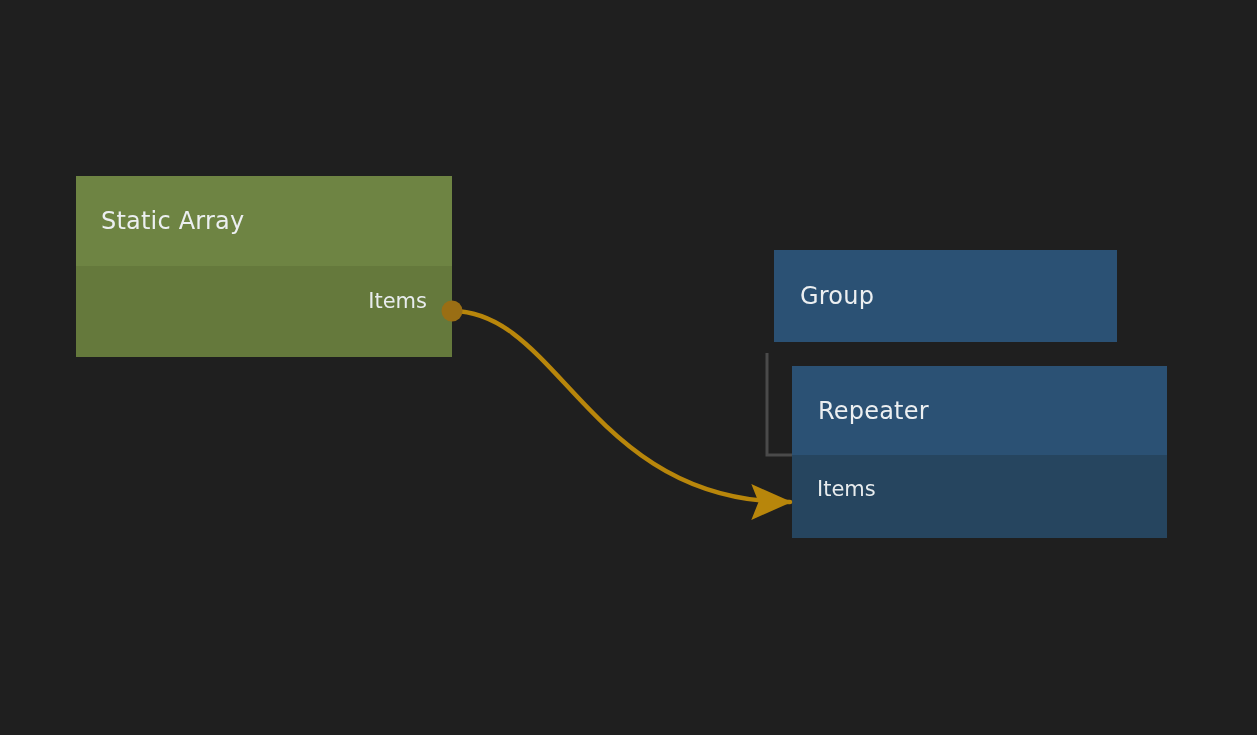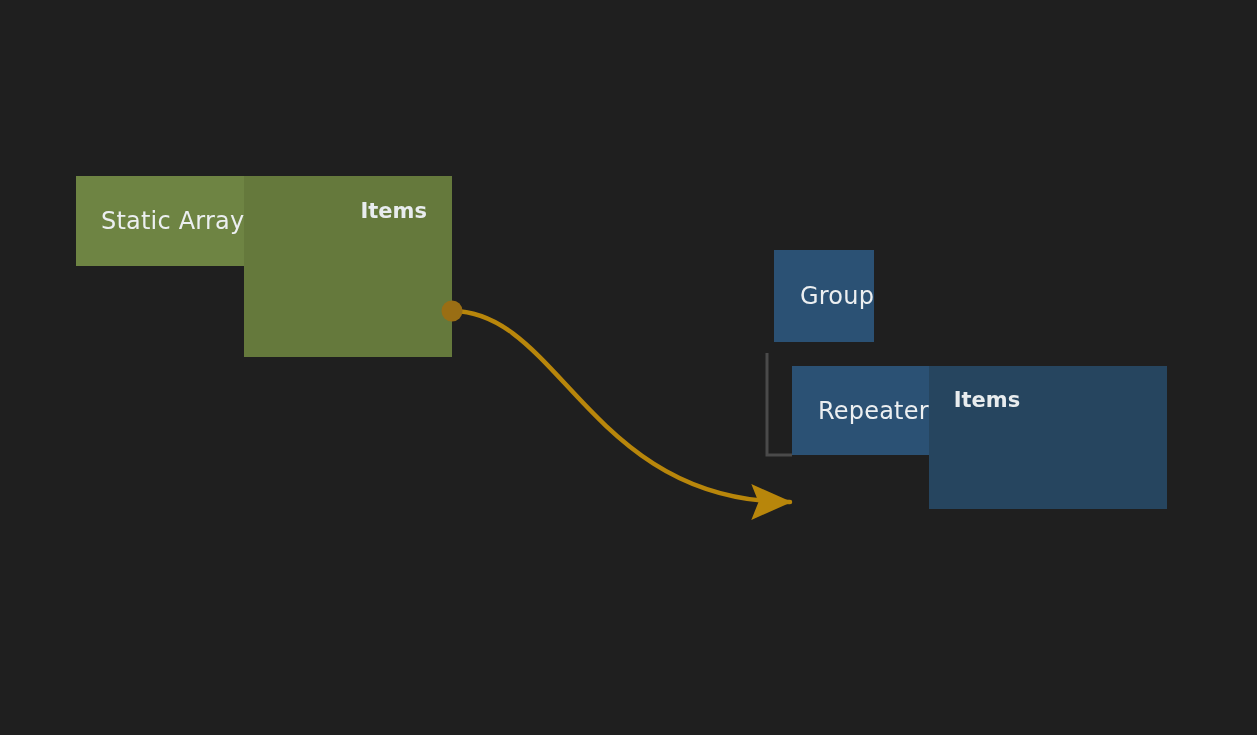--- a/index.html
+++ b/index.html
@@ -16,20 +16,21 @@
     overflow: hidden;
     font-family: "DejaVu Sans", "Liberation Sans", sans-serif;
     -webkit-font-smoothing: antialiased;
   }
 
   
   .node {
     position: absolute;
     box-sizing: border-box;
     display: flex;
+    flex-direction: column;
   }
   .node-header {
     display: flex;
     align-items: center;
     box-sizing: border-box;
   }
   .node-title {
     color: #eceff1;
     font-size: 24px;
     font-weight: 400;
@@ -44,21 +45,21 @@
   .port-row {
     position: absolute;
     display: flex;
     align-items: center;
     width: 100%;
     box-sizing: border-box;
   }
   .port-label {
     color: #e8ecee;
     font-size: 21px;
-    font-weight: 700;
+    font-weight: 400;
     white-space: nowrap;
   }
 
   
   #node-static-array {
     left: 76px;
     top: 176px;
     width: 376px;
     height: 181px;
   }
@@ -87,21 +88,21 @@
     height: 92px;
     background: #2b5174;
     padding-left: 26px;
   }
 
   
   #node-repeater {
     left: 792px;
     top: 366px;
     width: 375px;
-    height: 143px;
+    height: 172px;
   }
   #node-repeater .node-header {
     height: 89px;
     background: #2b5174;
     padding-left: 26px;
   }
   #node-repeater .node-body {
     background: #26455f;
   }
   #node-repeater .port-row {

